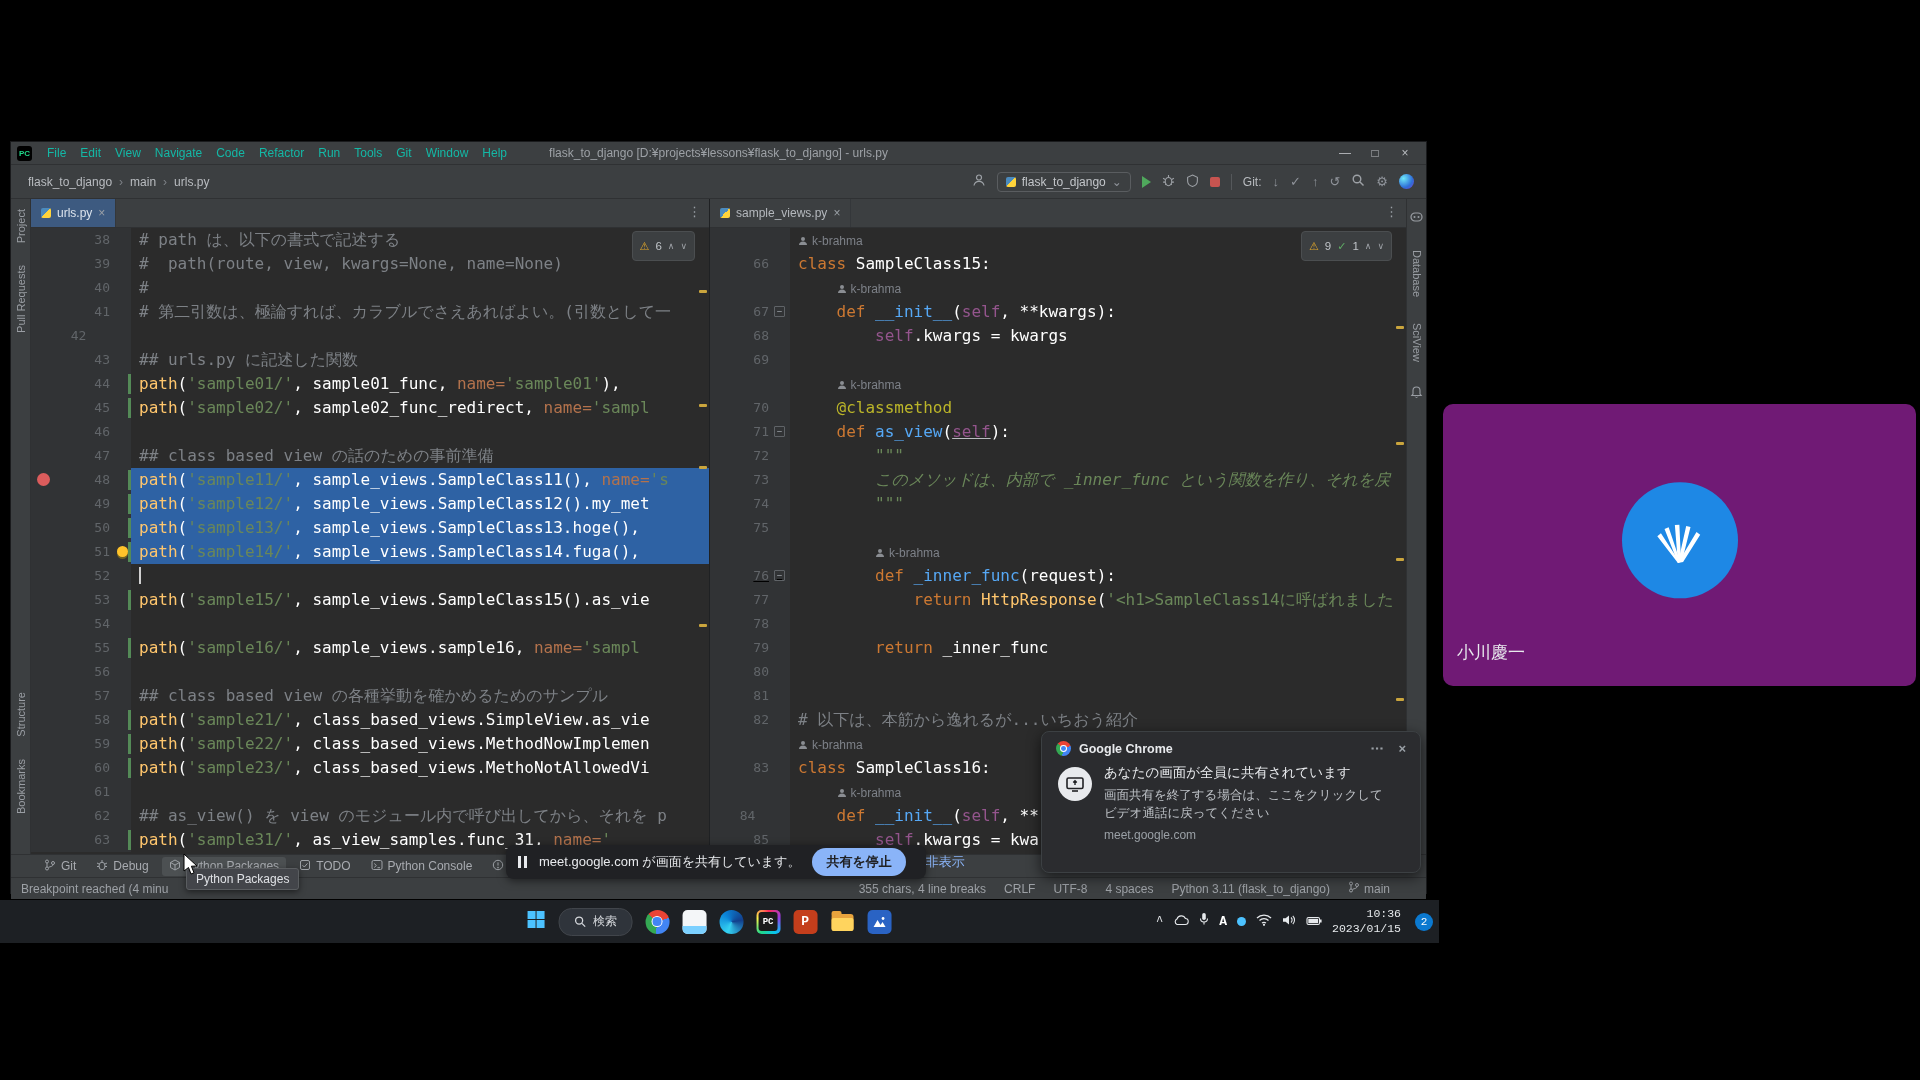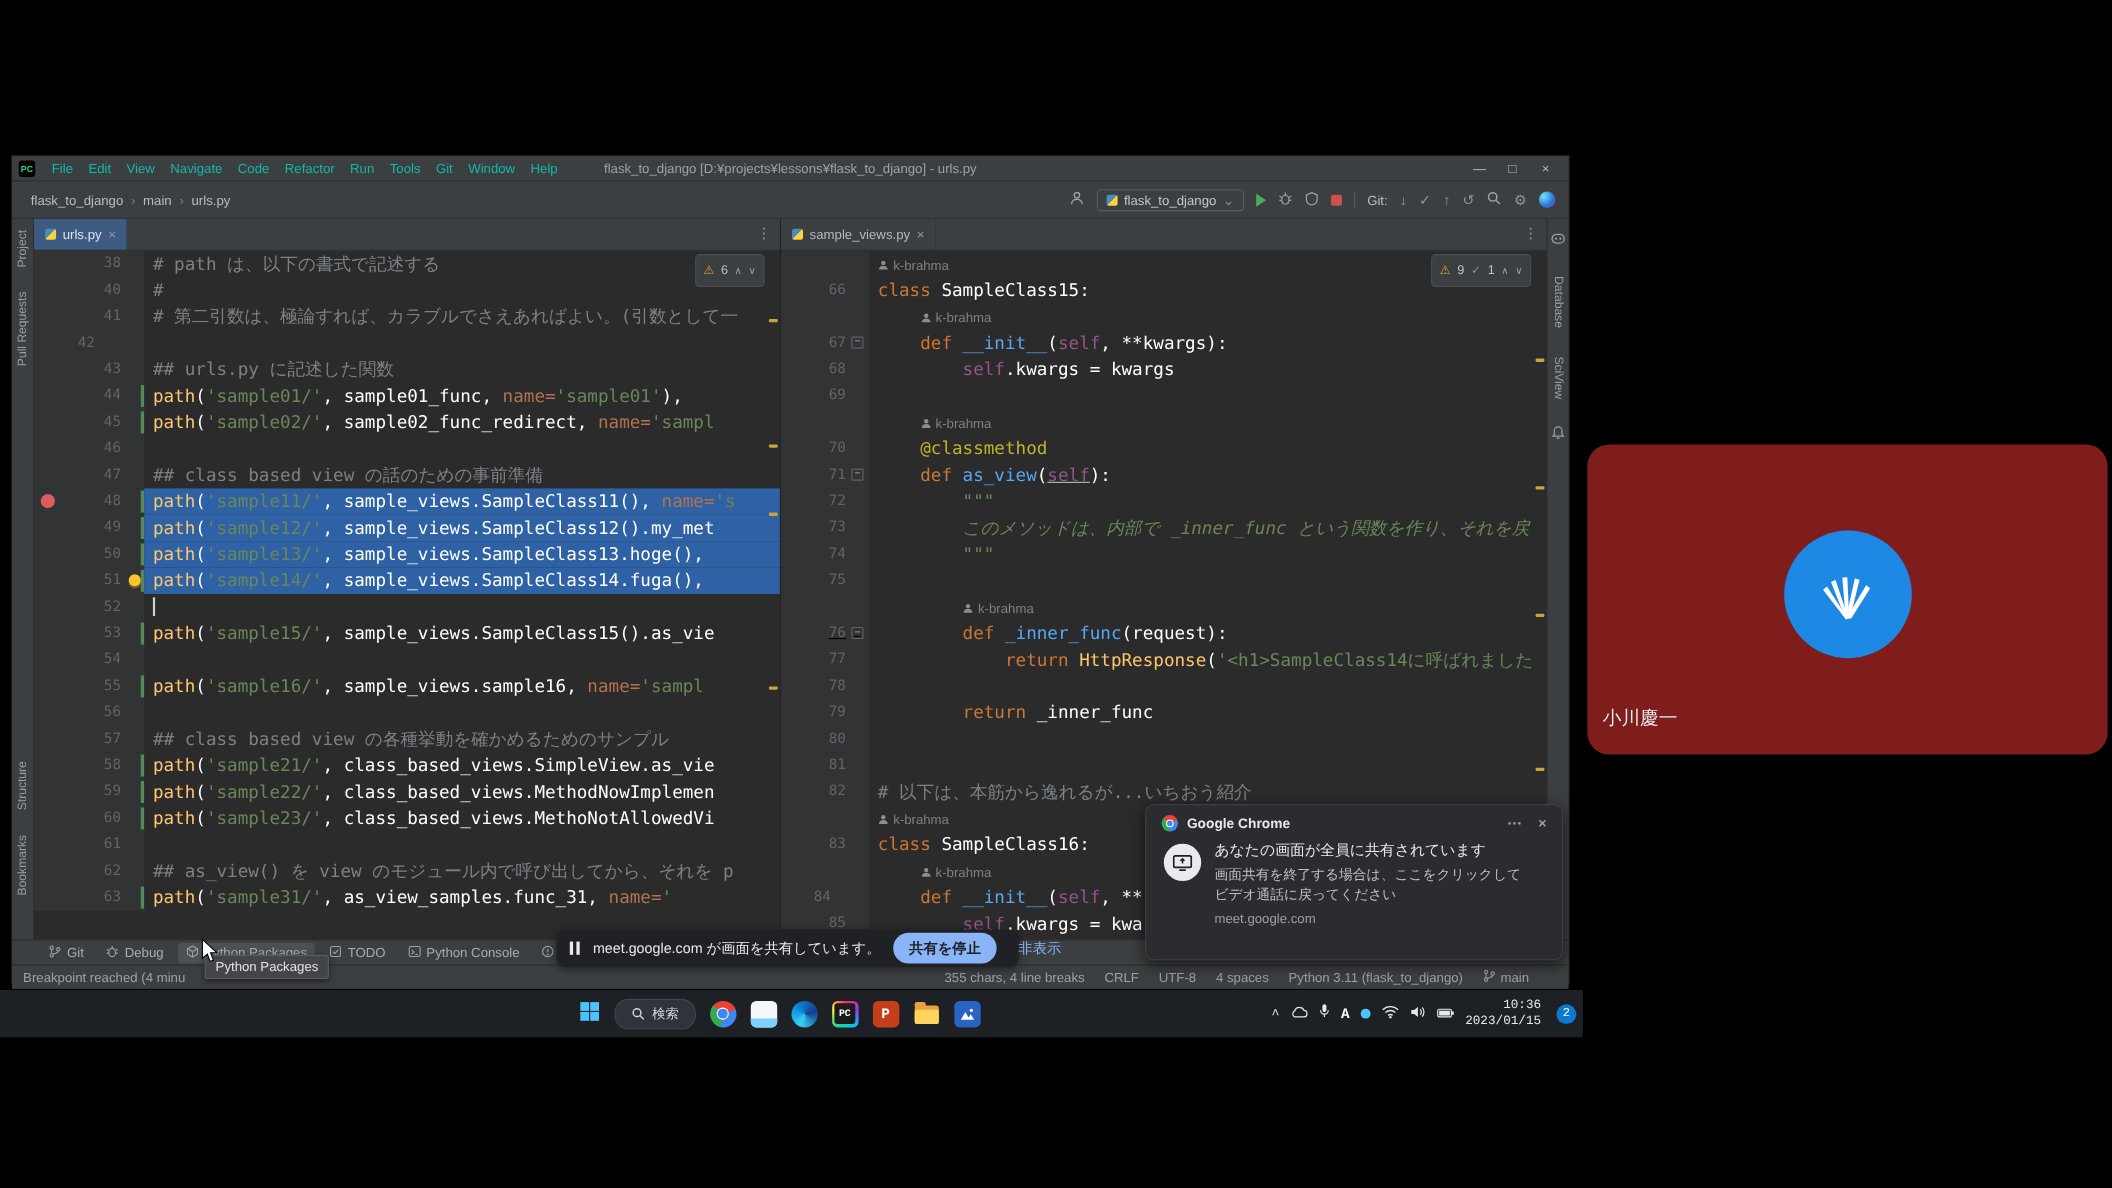--- a/index.html
+++ b/index.html
@@ -151,21 +151,21 @@
   .ico-photos{background:#2a63c4;display:flex;align-items:center;justify-content:center;}
   .tray{position:absolute;right:6px;top:0;bottom:0;display:flex;align-items:center;gap:10px;}
   .tray-glyph{color:#e6e9ec;font-size:12px;}
   .ime{color:#fff;font-size:13px;font-weight:bold;}
   .bt-dot{width:9px;height:9px;border-radius:50%;background:#4cc2ff;}
   .clock{text-align:right;color:#e6e9ec;font-size:11.5px;line-height:1.3;}
   .badge{width:18px;height:18px;border-radius:50%;background:#0b79d0;color:#fff;font-size:11px;
          display:flex;align-items:center;justify-content:center;margin-left:4px;}
 
   
-  #tile{left:1443px;top:404px;width:473px;height:282px;background:#7f1d1d;border-radius:20px;}
+  #tile{left:1443px;top:404px;width:473px;height:282px;background:#701a75;border-radius:10px;}
   .tile-avatar{position:absolute;left:50%;top:50%;transform:translate(-50%,-54%);
                width:116px;height:116px;border-radius:50%;background:#1e88e5;
                display:flex;align-items:center;justify-content:center;}
   .tile-name{position:absolute;left:14px;bottom:22px;color:#e8eaed;font-size:17px;}
 </style>
 </head>
 <body>
 
 <div id="ide" class="abs">
 
@@ -262,20 +262,21 @@
           <span class="tab active">
             <span class="mini-py"></span>
             <span>urls.py</span>
             <span class="tab-close">×</span>
           </span>
           <span class="kebab">⋮</span>
         </div>
         <div class="editor">
           <div>
               <div class="line"><span class="gut" style="width: 100px;"><span class="num">38</span><span class="icon-cell"></span></span><span class="codecell"><span class="t-c"># path は、以下の書式で記述する</span></span></div>
+              <div class="line"><span class="gut" style="width: 100px;"><span class="num">39</span><span class="icon-cell"></span></span><span class="codecell"><span class="t-c">#  path(route, view, kwargs=None, name=None)</span></span></div>
               <div class="line"><span class="gut" style="width: 100px;"><span class="num">40</span><span class="icon-cell"></span></span><span class="codecell"><span class="t-c">#</span></span></div>
               <div class="line"><span class="gut" style="width: 100px; align-items: flex-end;"><span class="num">41</span><span class="icon-cell"></span></span><span class="codecell"><span class="t-c"># 第二引数は、極論すれば、カラブルでさえあればよい。(引数として一</span></span></div>
               <div class="line"><span class="gut" style="width: 100px; flex-direction: column;"><span class="num">42</span><span class="icon-cell"></span></span><span class="codecell"></span></div>
               <div class="line"><span class="gut" style="width: 100px;"><span class="num">43</span><span class="icon-cell"></span></span><span class="codecell"><span class="t-c">## urls.py に記述した関数</span></span></div>
               <div class="line"><span class="gut" style="width: 100px;"><span class="num">44</span><span class="icon-cell"></span><span class="chg"></span></span><span class="codecell"><span class="t-fc">path</span><span class="t-p">(</span><span class="t-s">'sample01/'</span><span class="t-p">, sample01_func, </span><span class="t-np">name=</span><span class="t-s">'sample01'</span><span class="t-p">),</span></span></div>
               <div class="line"><span class="gut" style="width: 100px;"><span class="num">45</span><span class="icon-cell"></span><span class="chg"></span></span><span class="codecell"><span class="t-fc">path</span><span class="t-p">(</span><span class="t-s">'sample02/'</span><span class="t-p">, sample02_func_redirect, </span><span class="t-np">name=</span><span class="t-s">'sampl</span></span></div>
               <div class="line"><span class="gut" style="width: 100px;"><span class="num">46</span><span class="icon-cell"></span></span><span class="codecell"></span></div>
               <div class="line"><span class="gut" style="width: 100px;"><span class="num">47</span><span class="icon-cell"></span></span><span class="codecell"><span class="t-c">## class based view の話のための事前準備</span></span></div>
               <div class="line sel"><span class="gut" style="width: 100px;"><span class="bp"></span><span class="num">48</span><span class="icon-cell"></span><span class="chg"></span></span><span class="codecell"><span class="t-fc">path</span><span class="t-p">(</span><span class="t-s">'sample11/'</span><span class="t-p">, sample_views.SampleClass11(), </span><span class="t-np">name=</span><span class="t-s">'s</span></span></div>
               <div class="line sel"><span class="gut" style="width: 100px;"><span class="num">49</span><span class="icon-cell"></span><span class="chg"></span></span><span class="codecell"><span class="t-fc">path</span><span class="t-p">(</span><span class="t-s">'sample12/'</span><span class="t-p">, sample_views.SampleClass12().my_met</span></span></div>

